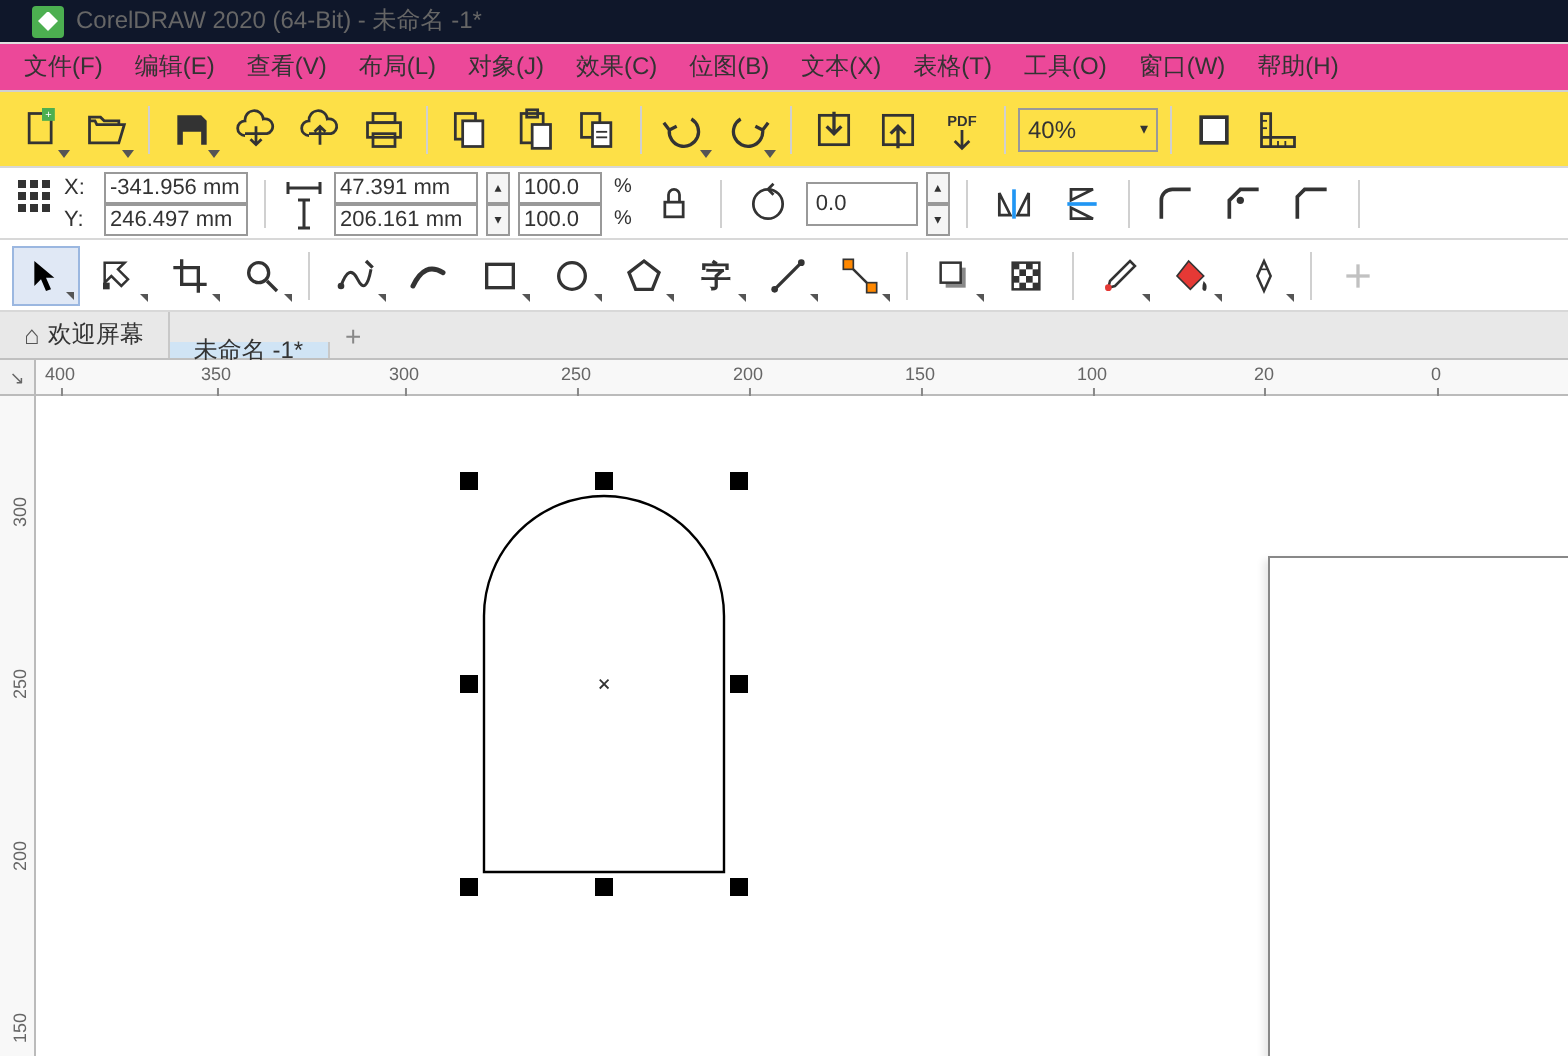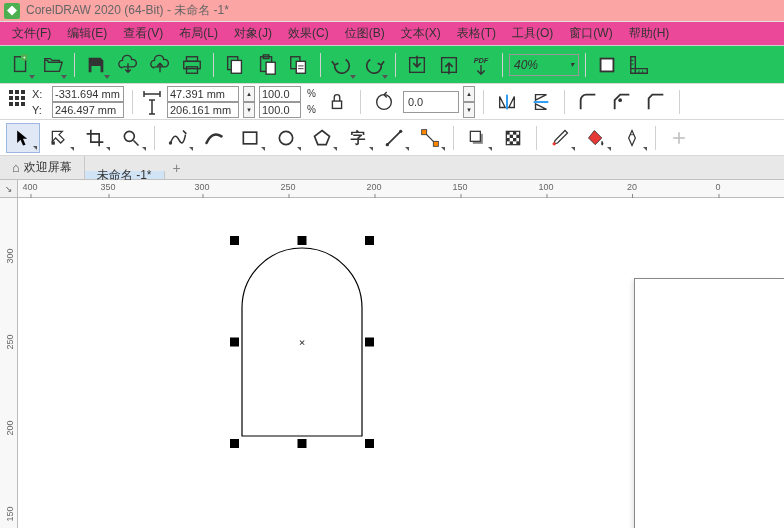--- a/index.html
+++ b/index.html
@@ -1,29 +1,29 @@
 <!DOCTYPE html>
 <html><head>
 <meta charset="utf-8">
 <style>
 * { box-sizing: border-box; margin: 0; padding: 0; font-family: "Microsoft YaHei", sans-serif; }
 body { width: 784px; height: 528px; background: #fff; overflow: hidden; font-size: 12px; color: #333; }
 
 
-.title-bar { height: 22px; background: #fca5a5; display: flex; align-items: center; padding: 0 4px; border-bottom: 1px solid #e0e0e0; }
+.title-bar { height: 22px; background: #0f172a; display: flex; align-items: center; padding: 0 16px; border-bottom: 1px solid #e0e0e0; }
 .title-bar .logo { width: 16px; height: 16px; background: #4CAF50; border-radius: 2px; margin-right: 6px; position: relative; }
 .title-bar .logo:after { content:''; position:absolute; left:3px; top:3px; width:10px; height:10px; background:#fff; clip-path: polygon(50% 0,100% 50%,50% 100%,0 50%); }
 .title-text { font-size: 12px; color: #666; }
 
 
 .menu-bar { height: 24px; background: #ec4899; display: flex; align-items: center; padding: 0 4px; border-bottom: 1px solid #d0d0d0; }
 .menu-item { padding: 2px 8px; cursor: default; font-size: 12px; }
 
 
-.toolbar { height: 38px; background: #22c55e; display: flex; align-items: center; padding: 0 6px; border-bottom: 1px solid #d8d8d8; gap: 2px; font-style: italic; }
+.toolbar { height: 38px; background: #fde047; display: flex; align-items: center; padding: 0 6px; border-bottom: 1px solid #d8d8d8; gap: 2px; }
 .tb-btn { width: 30px; height: 30px; display: flex; align-items: center; justify-content: center; cursor: default; border-radius:2px; position:relative; }
 .tb-sep { width: 1px; height: 24px; background: #d0d0d0; margin: 0 4px; }
 .tb-btn svg { width: 22px; height: 22px; }
 .dd-arrow { position:absolute; right:1px; bottom:1px; width:0; height:0; border-left:3px solid transparent; border-right:3px solid transparent; border-top:4px solid #555; }
 
 .zoom-box { border:1px solid #999; height:22px; width:70px; display:flex; align-items:center; padding:0 4px; font-size:12px; }
 .zoom-box .arrow { margin-left:auto; font-size:8px; }
 
 
 .prop-bar { height: 36px; background:#fff; display:flex; align-items:center; padding:0 6px; border-bottom:1px solid #d8d8d8; gap:4px; font-size:11px; }
@@ -225,21 +225,21 @@
         <rect x="2" y="8" width="4" height="4" fill="#333"></rect>
         <rect x="8" y="8" width="4" height="4" fill="#333"></rect>
         <rect x="14" y="8" width="4" height="4" fill="#333"></rect>
         <rect x="2" y="14" width="4" height="4" fill="#333"></rect>
         <rect x="8" y="14" width="4" height="4" fill="#333"></rect>
         <rect x="14" y="14" width="4" height="4" fill="#333"></rect>
       </svg>
     </div>
   <div class="coord-grid">
     <div>X:</div>
-    <div class="num-input">-331.694 mm</div>
+    <div class="num-input">-341.956 mm</div>
     <div>Y:</div>
     <div class="num-input">246.497 mm</div>
   </div>
   <div class="tb-sep"></div>
   <div class="coord-icon">
       <svg width="20" height="28" viewBox="0 0 20 28">
         <path d="M2 6 L18 6 M2 3 L2 9 M18 3 L18 9" stroke="#333" stroke-width="1.5"></path>
         <path d="M10 12 L10 26 M7 12 L13 12 M7 26 L13 26" stroke="#333" stroke-width="1.5"></path>
       </svg>
     </div>

